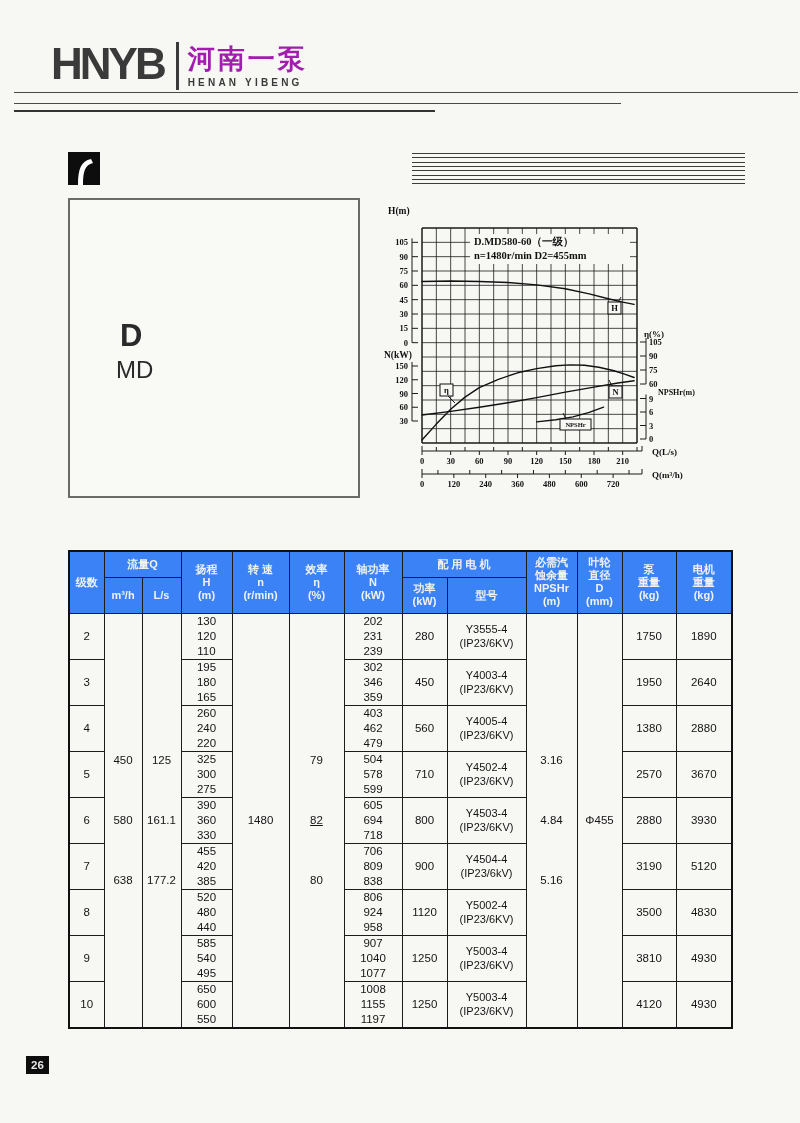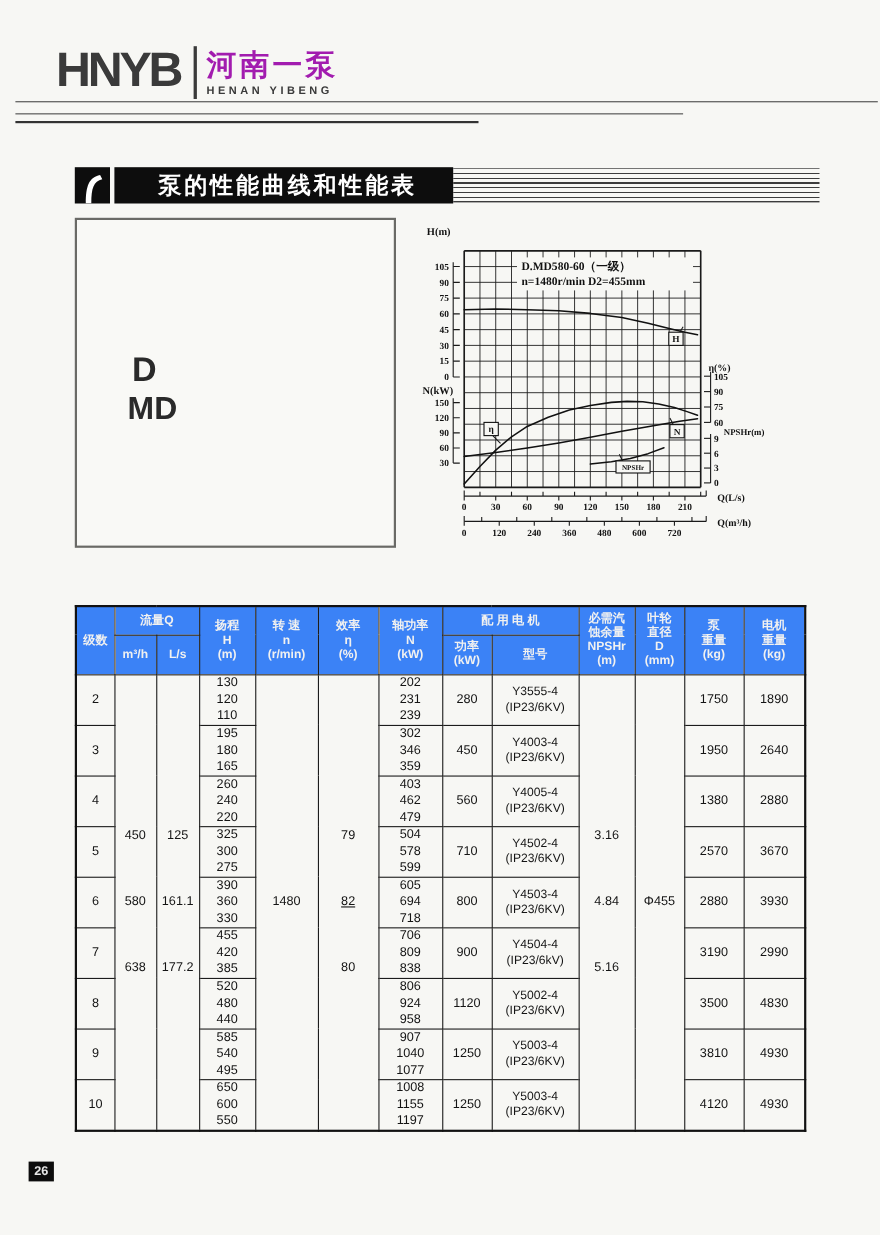--- a/index.html
+++ b/index.html
@@ -22,21 +22,21 @@
   
   .sec-mark { position:absolute; left:68px; top:152px; width:32px; height:33px; background:#0d0d0d; }
   .sec-bar { position:absolute; left:104px; top:152px; width:308px; height:33px; background:#0d0d0d; color:#fff;
              font-size:21px; font-weight:bold; letter-spacing:2.5px; line-height:33px; padding-left:40px; }
   .sec-stripes { position:absolute; left:412px; top:153px; width:333px; height:31px;
              background:repeating-linear-gradient(to bottom,#3c3c3c 0 1px,transparent 1px 4.3px); }
 
   
   .model-box { position:absolute; left:68px; top:198px; width:292px; height:300px; border:2px solid #6a6a66; background:#f9f9f6; }
   .model-d  { position:absolute; left:50px;  top:118px; font-size:31px; font-weight:bold; color:#2a2a2a; }
-  .model-md { position:absolute; left:46px;  top:156px; font-size:29px; font-weight:bold; color:#2a2a2a; }
+  .model-md { position:absolute; left:46px;  top:156px; font-size:24px; font-weight:normal; color:#2a2a2a; }
   .model-sf { position:absolute; left:100px; top:132px; font-size:28px; font-weight:bold; color:#2a2a2a; letter-spacing:1px; }
 
   
   .chart-wrap { position:absolute; left:382px; top:198px; width:372px; height:302px; }
 
   
   .spec-table { position:absolute; left:68px; top:550px; border-collapse:collapse; table-layout:fixed; width:665px;
                 font-size:11.5px; color:#141414; }
   .spec-table th, .spec-table td { border:1px solid #1c1c1c; text-align:center; vertical-align:middle; overflow:hidden; }
   .spec-table { border:2px solid #111; }
@@ -68,21 +68,20 @@
   </div>
   <div class="rule rule1"></div>
   <div class="rule rule2"></div>
   <div class="rule rule3"></div>
 
   <div class="sec-mark">
     <svg width="32" height="33" viewBox="0 0 32 33">
       <path d="M23 7 C13 9 10 17 10 33 L15 33 C15 19 17 13 25 11 Z" fill="#ffffff"></path>
     </svg>
   </div>
-  <div class="sec-bar">泵的性能曲线和性能表</div>
   <div class="sec-stripes"></div>
 
   <div class="model-box">
     <div class="model-d">D</div>
     <div class="model-md">MD</div>
   </div>
 
   <div class="chart-wrap">
     <svg id="perf-chart" width="372" height="302" viewBox="0 0 372 302">
         <line x1="40" y1="30" x2="40" y2="245" stroke="#1a1a1a" stroke-width="1.5"></line>
@@ -412,21 +411,21 @@
           <td class="multi">455
 420
 385</td>
           <td class="multi">706
 809
 838</td>
           <td>900</td>
           <td class="model">Y4504-4
 (IP23/6kV)</td>
           <td>3190</td>
-          <td>2990</td>
+          <td>5120</td>
         </tr>
         <tr>
           <td>8</td>
           <td class="multi">520
 480
 440</td>
           <td class="multi">806
 924
 958</td>
           <td>1120</td>

